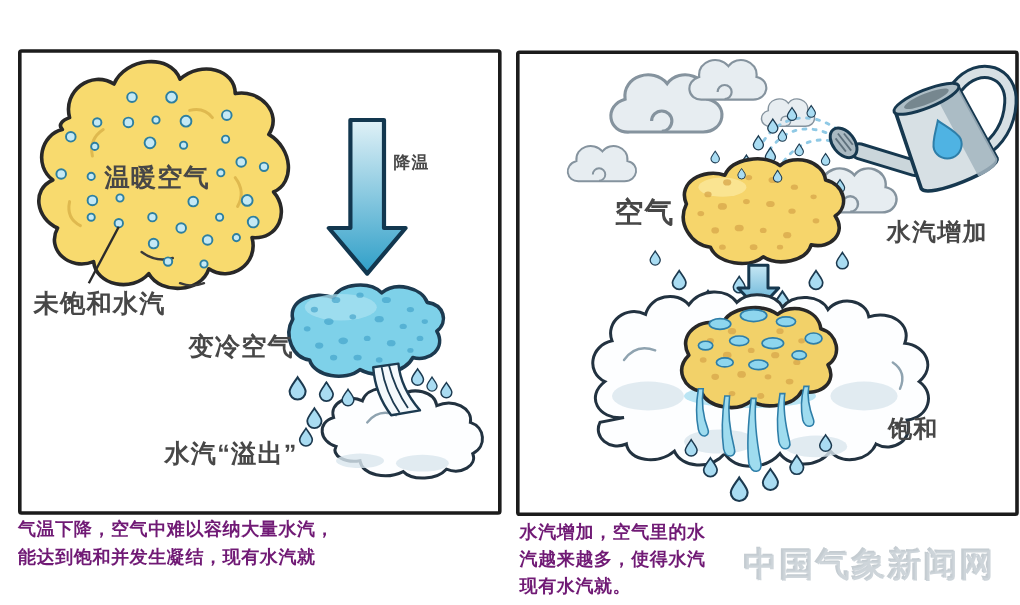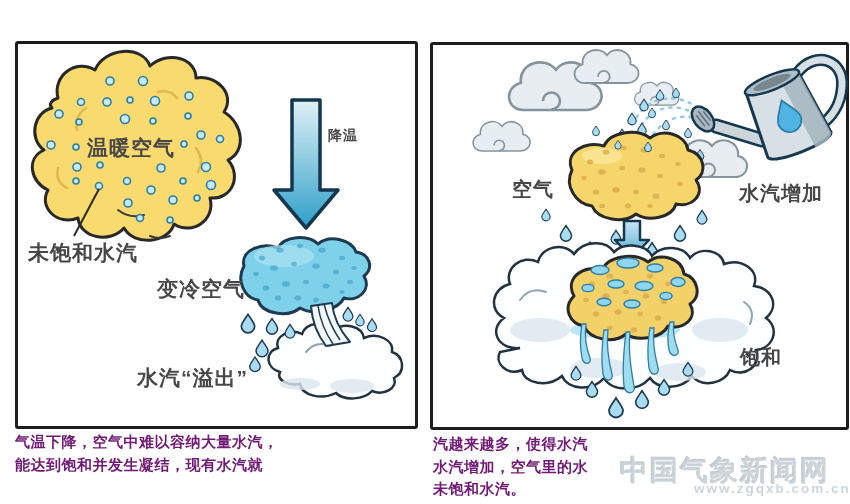--- a/index.html
+++ b/index.html
@@ -331,30 +331,29 @@
       <use href="#drop" class="dropS" transform="translate(688 368) scale(0.7)"></use>
     </g>
   </svg>
 
   <div class="lbl" style="left:87px;top:134px;font-size:21px">温暖空气</div>
   <div class="lbl" style="left:28px;top:239px;font-size:21px">未饱和水汽</div>
   <div class="lbl" style="left:328px;top:127px;font-size:14px">降温</div>
   <div class="lbl" style="left:137px;top:364px;font-size:21px">水汽“溢出”</div>
   <div class="lbl" style="left:157px;top:275px;font-size:21px">变冷空气</div>
 
-  <div class="lbl" style="left:512px;top:176px;font-size:20px">空气</div>
+  <div class="lbl" style="left:512px;top:161px;font-size:24px">空气</div>
   <div class="lbl" style="left:739px;top:180px;font-size:20px">水汽增加</div>
   <div class="lbl" style="left:740px;top:344px;font-size:20px">饱和</div>
 
   <div class="cap cap-left">
     <div>气温下降，空气中难以容纳大量水汽，</div>
     <div>能达到饱和并发生凝结，现有水汽就</div>
   </div>
   <div class="cap cap-right">
+    <div>水汽增加，空气里的水</div>
     <div>汽越来越多，使得水汽</div>
-    <div>水汽增加，空气里的水</div>
-    <div>未饱和水汽。</div>
+    <div>现有水汽就。</div>
   </div>
 
   <div class="wm1">中国气象新闻网</div>
-  <div class="wm2">www.zgqxb.com.cn</div>
 
 </div>
 
 </body></html>

